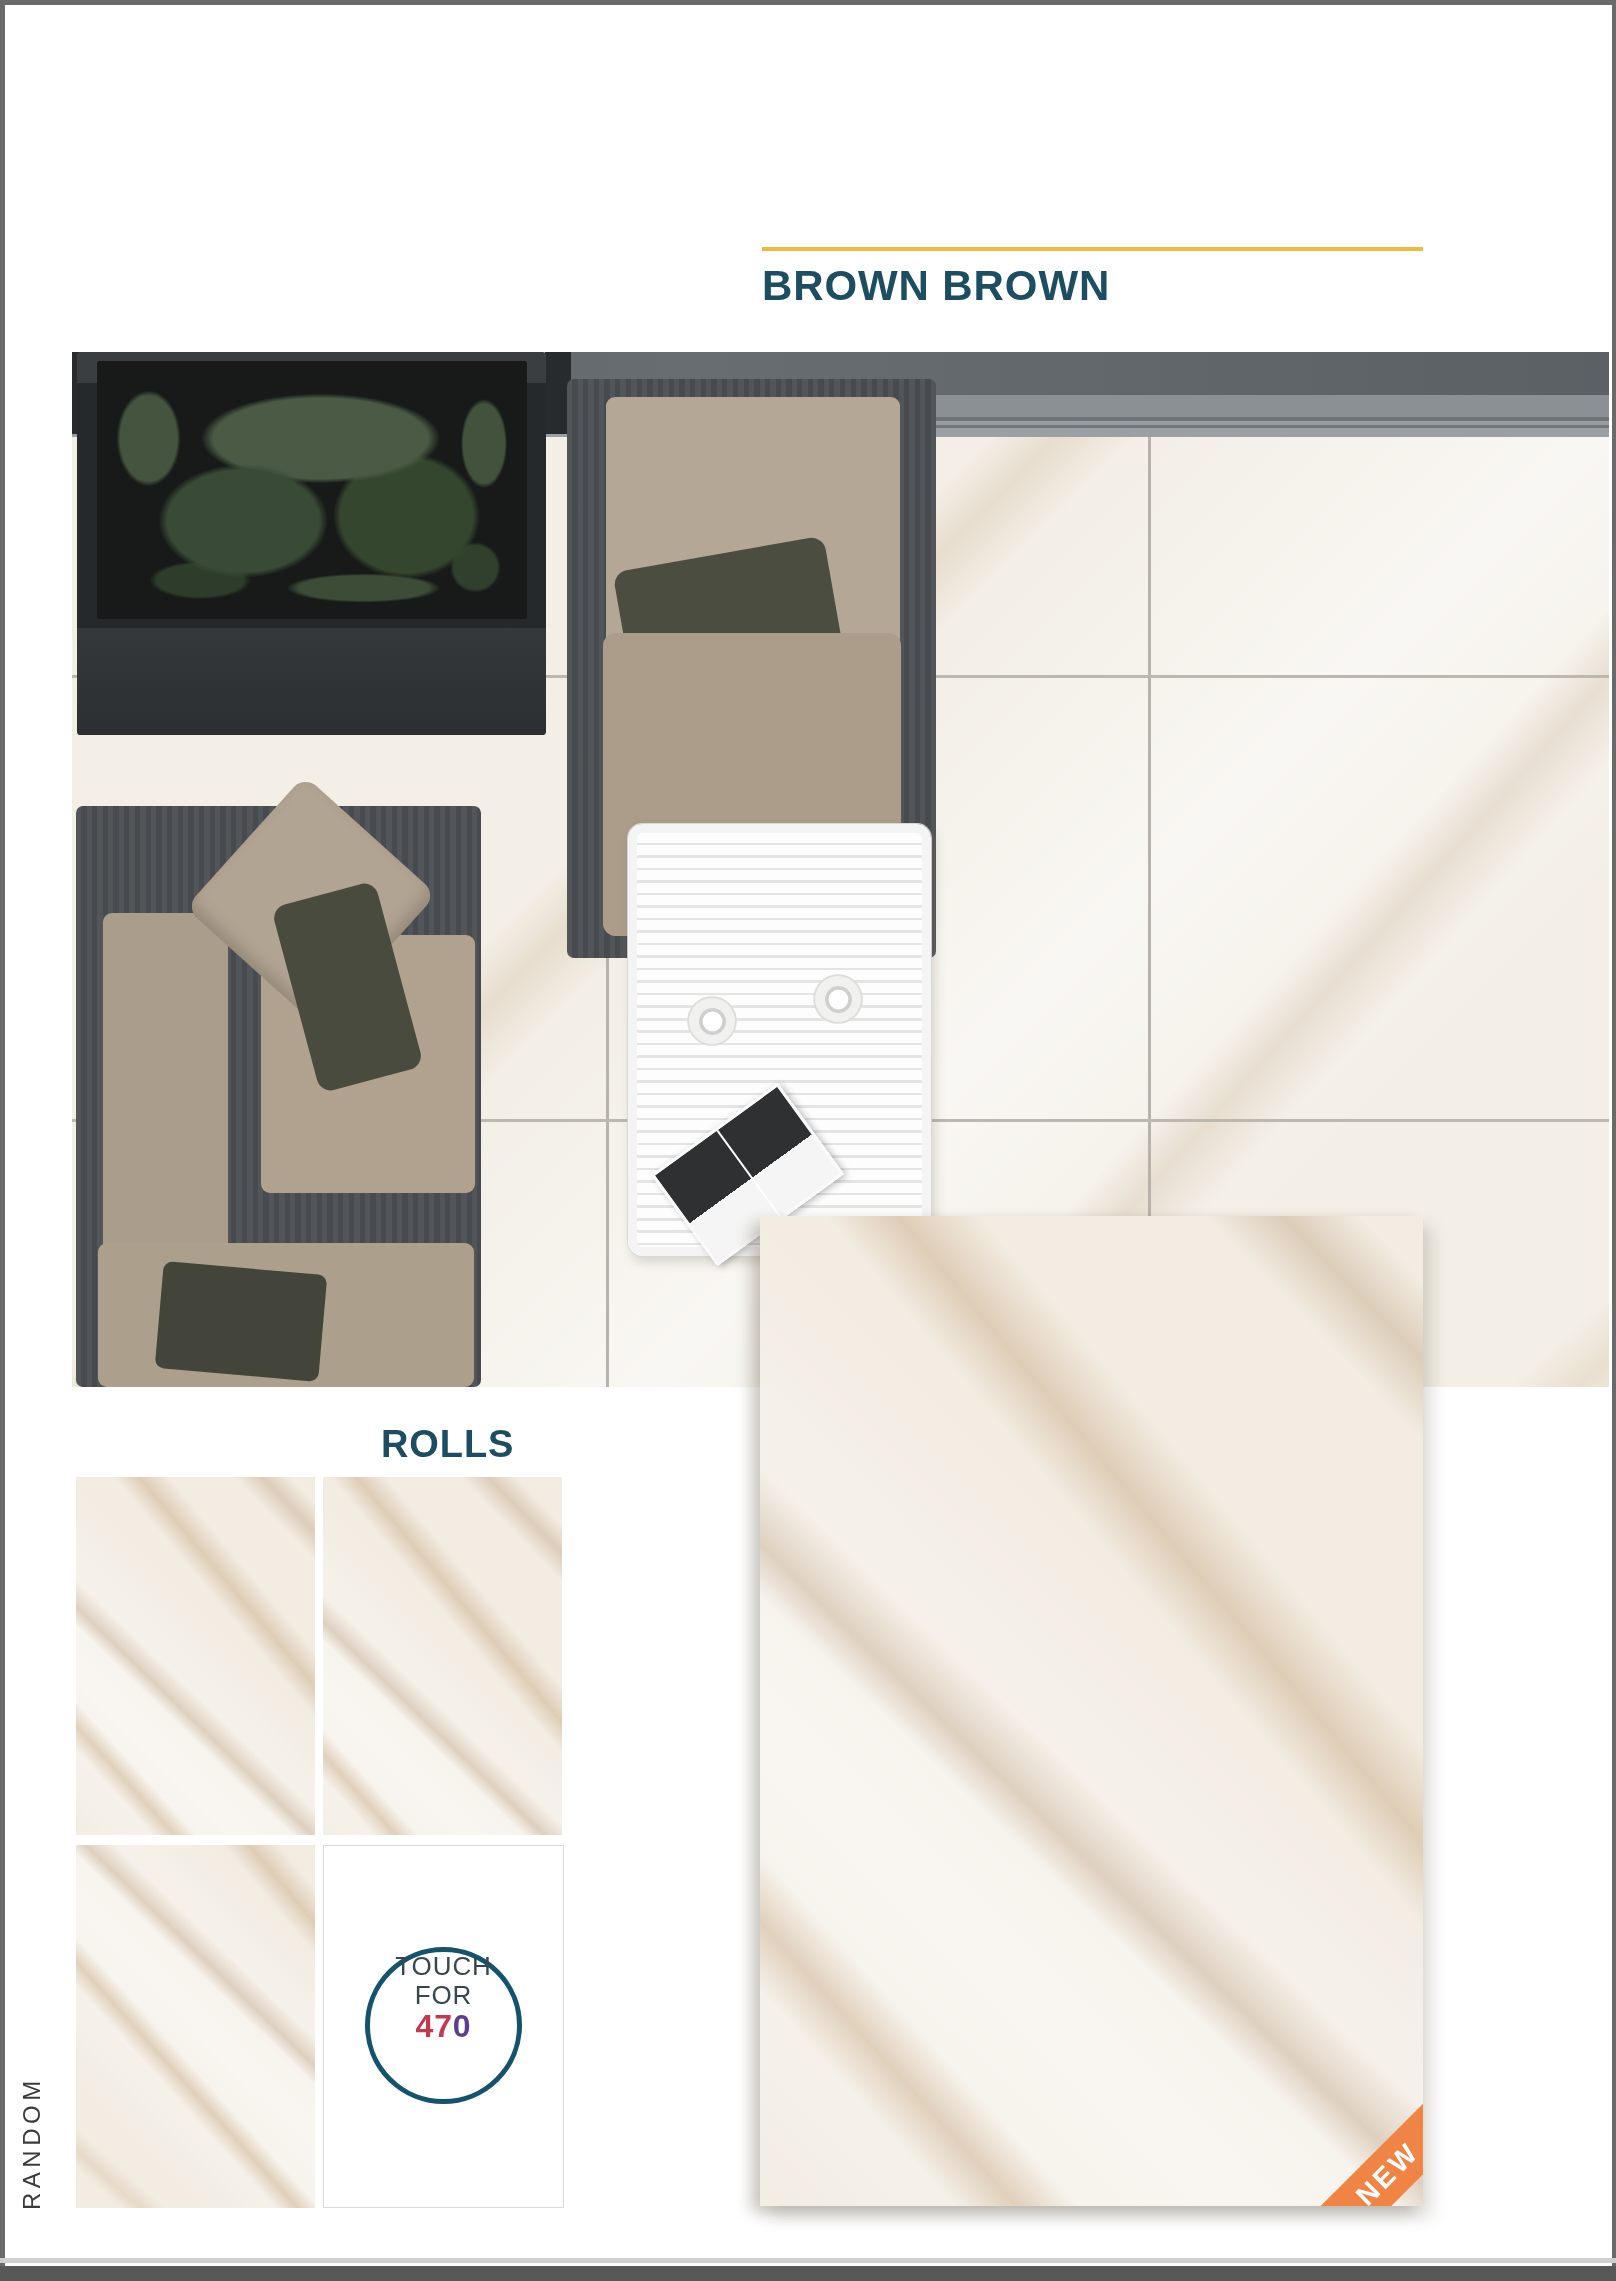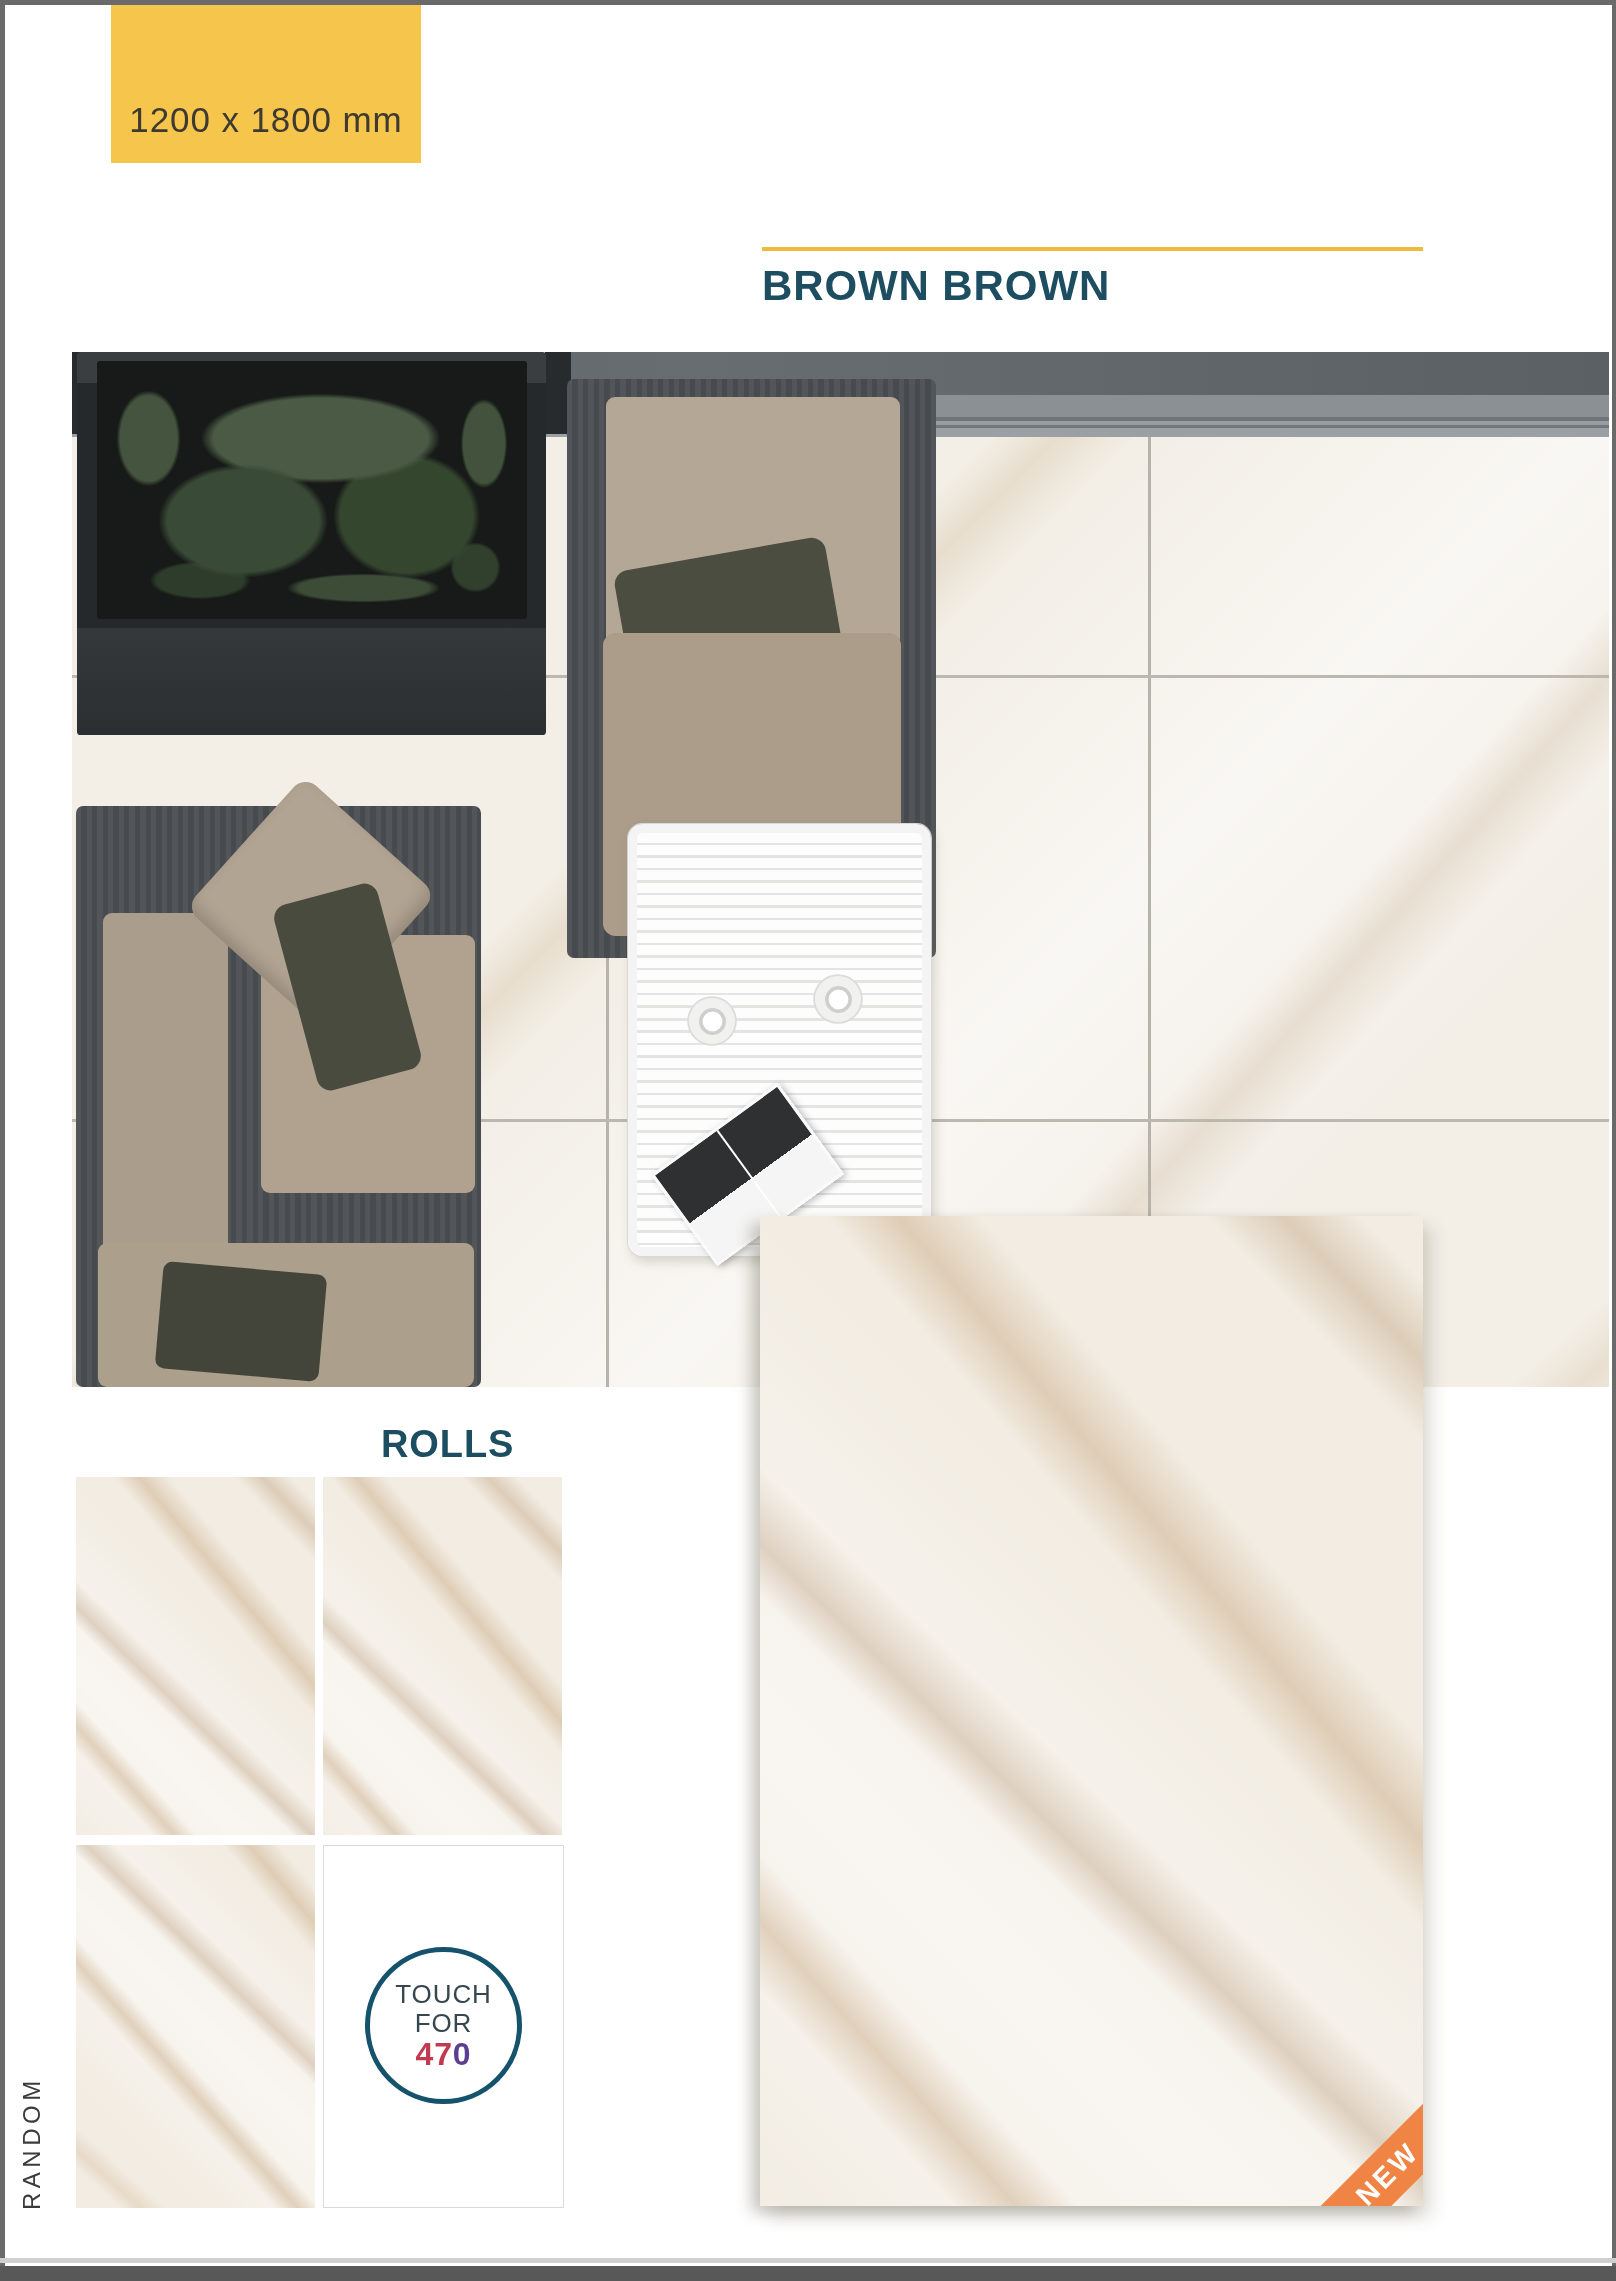--- a/index.html
+++ b/index.html
@@ -115,44 +115,41 @@
   .rolls-title{position:absolute;left:381px;top:1423px;font-size:38px;font-weight:bold;
     color:#1d4d61;letter-spacing:0.9px;text-align:center;}
   .swatch{position:absolute;width:239px;height:358px;}
   .s1{left:76px;top:1477px;}
   .s2{left:323px;top:1477px;}
   .s3{left:76px;top:1845px;height:363px;}
   .touch-card{position:absolute;left:323px;top:1845px;width:241px;height:363px;background:#ffffff;
     border:0.9px solid #d9d9d9;box-sizing:border-box;}
   .touch-circle{position:absolute;left:41px;top:101px;width:157px;height:157px;border-radius:50%;
     border:5.3px solid #15526b;box-sizing:border-box;display:flex;flex-direction:column;
-    align-items:center;justify-content:center;background:#ffffff;cursor:pointer;}
+    align-items:center;background:#ffffff;cursor:pointer;}
   .touch-circle .t-line{font-size:26px;color:#37474f;line-height:1.12;letter-spacing:0.9px;}
   .touch-circle .t-360{font-size:32px;line-height:1.05;font-weight:bold;letter-spacing:0.9px;}
   .t-360 .red{color:#c23a50;}
   .t-360 .purple{color:#5b3e92;}
 
   
   .random-label{position:absolute;left:18px;top:2210px;transform:rotate(-90deg);transform-origin:0 0;
     font-size:24px;color:#3b3b3b;letter-spacing:4.5px;white-space:nowrap;}
 </style>
 </head>
 <body>
 
 <div class="page">
 
   <div class="frame-top"></div>
   <div class="frame-left"></div>
   <div class="frame-right"></div>
   <div class="frame-bottom-light"></div>
   <div class="frame-bottom"></div>
 
-  <div class="size-badge">
-    <span>1200 x 1800 mm</span>
-  </div>
 
   <div class="title-rule"></div>
   <div class="page-title">BROWN BROWN</div>
 
   <div class="scene">
     <div class="grout-v" style="left:534px;"></div>
     <div class="grout-v" style="left:1076px;"></div>
     <div class="grout-h" style="top:323px;"></div>
     <div class="grout-h" style="top:767px;"></div>
 

